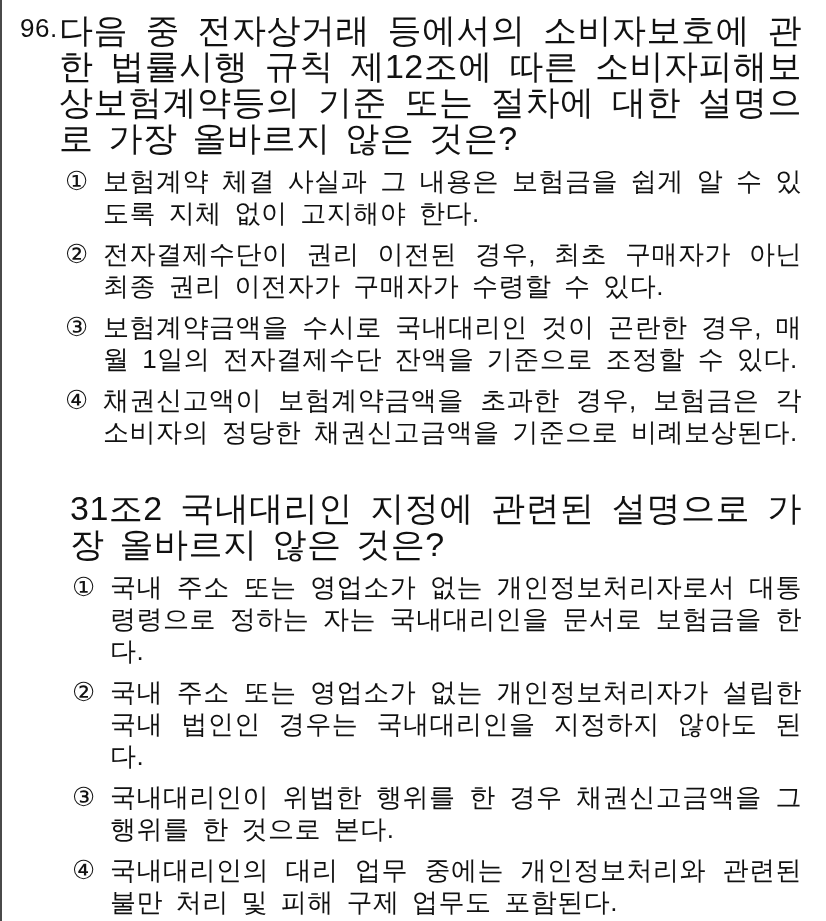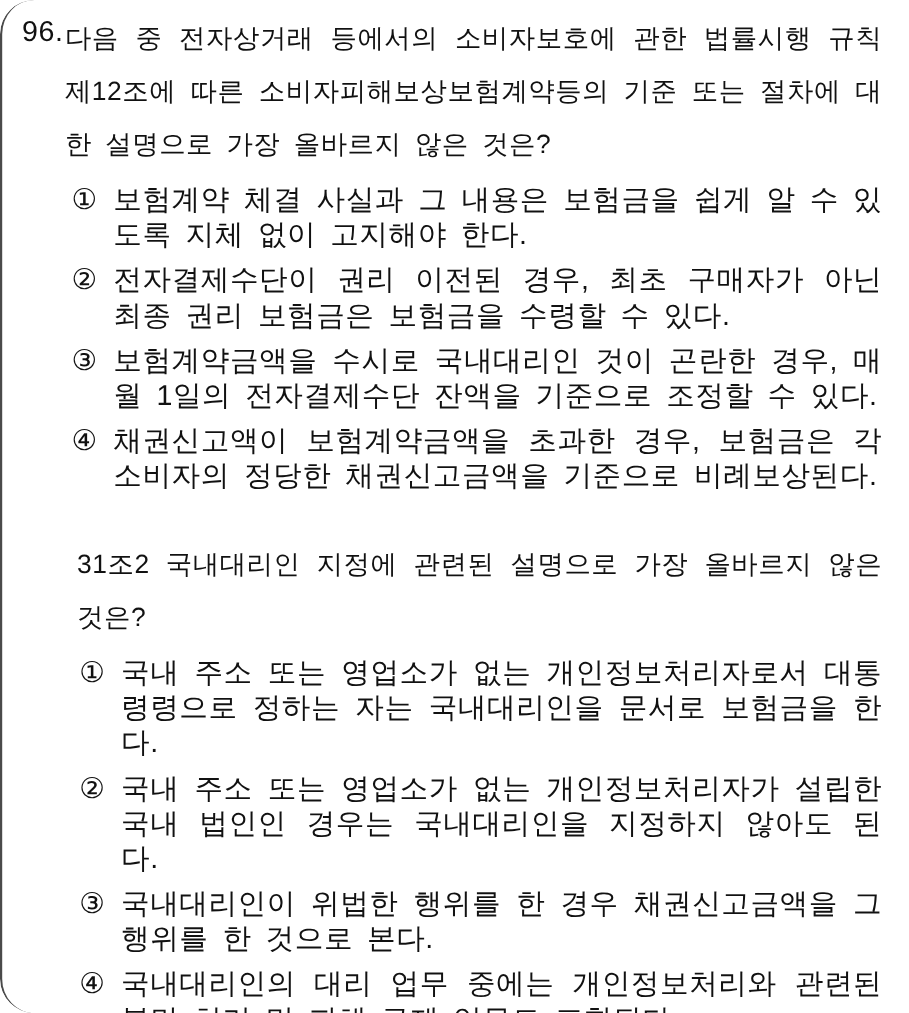--- a/index.html
+++ b/index.html
@@ -1,15 +1,15 @@
 <!DOCTYPE html>
 <html><head>
 <meta charset="utf-8">
 <style>
-  * { margin: 0; padding: 0; box-sizing: border-box; border-radius: 31px; }
+  * { margin: 0; padding: 0; box-sizing: border-box; }
   html, body {
     width: 826px; height: 921px;
     background: #ffffff;
     font-family: "Liberation Sans", "DejaVu Sans", sans-serif;
   }
   body { overflow: hidden; }
   .page {
     position: relative;
     width: 826px; height: 921px;
     background: #ffffff;
@@ -18,21 +18,21 @@
     color: #111111;
   }
   .stem-row { display: flex; }
   .qnum {
     flex: 0 0 39px;
     font-size: 26px; line-height: 32px;
     letter-spacing: 0.5px;
   }
   .stem {
     flex: 1;
-    font-size: 24px; line-height: 48px;
+    font-size: 34px; line-height: 36px;
     text-align: justify;
     word-spacing: 5px; letter-spacing: 0.5px;
   }
   .options { margin-top: 9px; }
   .option { display: flex; margin-bottom: 9px; }
   .q96 .option { margin-left: 45px; }
   .marker {
     flex: 0 0 38px;
     font-size: 26px; line-height: 32px;
   }
@@ -56,21 +56,21 @@
       <span class="qnum">96.</span>
       <span class="stem">다음 중 전자상거래 등에서의 소비자보호에 관한 법률시행 규칙 제12조에 따른 소비자피해보상보험계약등의 기준 또는 절차에 대한 설명으로 가장 올바르지 않은 것은?</span>
     </div>
     <div class="options">
       <div class="option">
         <span class="marker">①</span>
         <span class="otext">보험계약 체결 사실과 그 내용은 보험금을 쉽게 알 수 있도록 지체 없이 고지해야 한다.</span>
       </div>
       <div class="option">
         <span class="marker">②</span>
-        <span class="otext">전자결제수단이 권리 이전된 경우, 최초 구매자가 아닌 최종 권리 보험금은 보험금을 수령할 수 있다.</span>
+        <span class="otext">전자결제수단이 권리 이전된 경우, 최초 구매자가 아닌 최종 권리 이전자가 구매자가 수령할 수 있다.</span>
       </div>
       <div class="option">
         <span class="marker">③</span>
         <span class="otext">보험계약금액을 수시로 국내대리인 것이 곤란한 경우, 매월 1일의 전자결제수단 잔액을 기준으로 조정할 수 있다.</span>
       </div>
       <div class="option">
         <span class="marker">④</span>
         <span class="otext">채권신고액이 보험계약금액을 초과한 경우, 보험금은 각 소비자의 정당한 채권신고금액을 기준으로 비례보상된다.</span>
       </div>
     </div>

